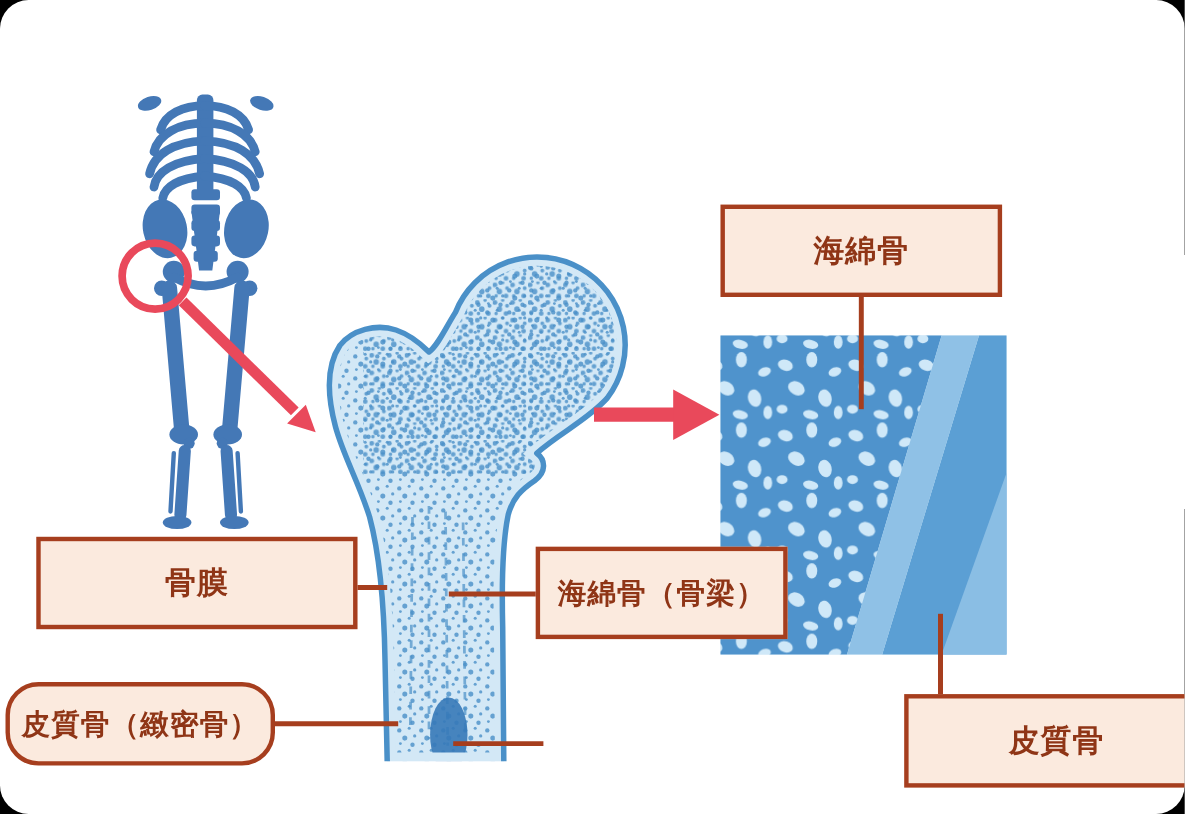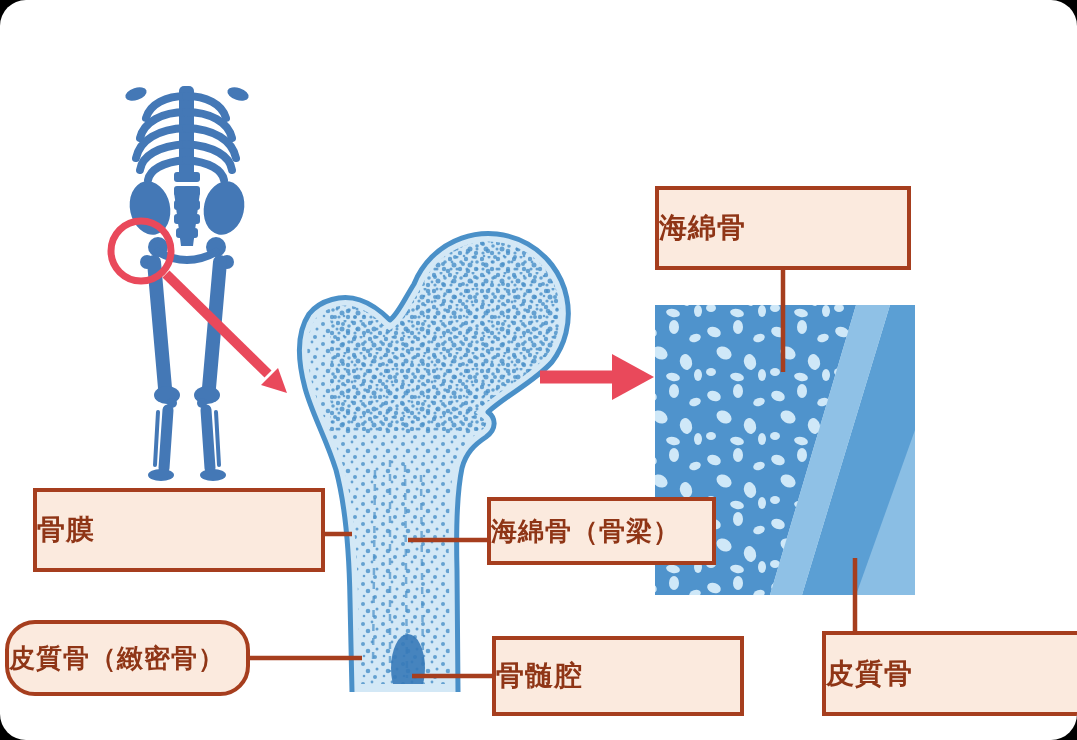--- a/index.html
+++ b/index.html
@@ -30,31 +30,31 @@
   .marrow      { fill: var(--marrow-dark); opacity:.9; }
   .tex-base    { fill: var(--texture-base); }
   .trab        { fill: var(--texture-trabecular); }
   .hole        { fill: var(--texture-base); }
   .cortical    { fill: var(--texture-cortical); }
   .cortical-lt { fill: var(--texture-cortical-light); }
   .connector   { stroke: var(--connector); stroke-width:4.5; fill:none; }
 
   .label-box {
     position:absolute;
-    display:flex; align-items:center; justify-content:flex-start;
+    display:flex; align-items:center; justify-content:center;
     box-sizing:border-box;
     background: var(--label-bg);
     border: 4px solid var(--label-border);
     color: var(--label-text);
     font-weight:700; font-size:28px; letter-spacing:1px;
     white-space:nowrap;
   }
   .lb-spongy-top     { left:655px; top:186px; width:256px; height:84px; }
   .lb-periosteum     { left:5px;   top:488px; width:292px; height:84px;margin-left:28px; }
-  .lb-trabecula      { left:487px; top:497px; width:229px; height:68px; font-size:26px; }
+  .lb-trabecula      { left:487px; top:497px; width:229px; height:84px; font-size:26px; }
   .lb-compact        { left:5px;   top:620px; width:245px; height:76px; font-size:26px;border-radius:30px; }
   .lb-marrow         { left:492px; top:636px; width:252px; height:80px; }
   .lb-cortical-right { left:822px; top:631px; width:277px; height:85px; }
 </style>
 </head>
 <body>
 
 <div class="canvas">
 
   <svg class="diagram-svg" width="1077" height="740" viewBox="0 0 1077 740">
@@ -192,20 +192,17 @@
   </div>
   <div class="label-box lb-periosteum">
     <span>骨膜</span>
   </div>
   <div class="label-box lb-trabecula">
     <span>海綿骨（骨梁）</span>
   </div>
   <div class="label-box lb-compact">
     <span>皮質骨（緻密骨）</span>
   </div>
-  <div class="label-box lb-marrow">
-    <span>骨髄腔</span>
-  </div>
   <div class="label-box lb-cortical-right">
     <span>皮質骨</span>
   </div>
 
 </div>
 
 </body></html>

